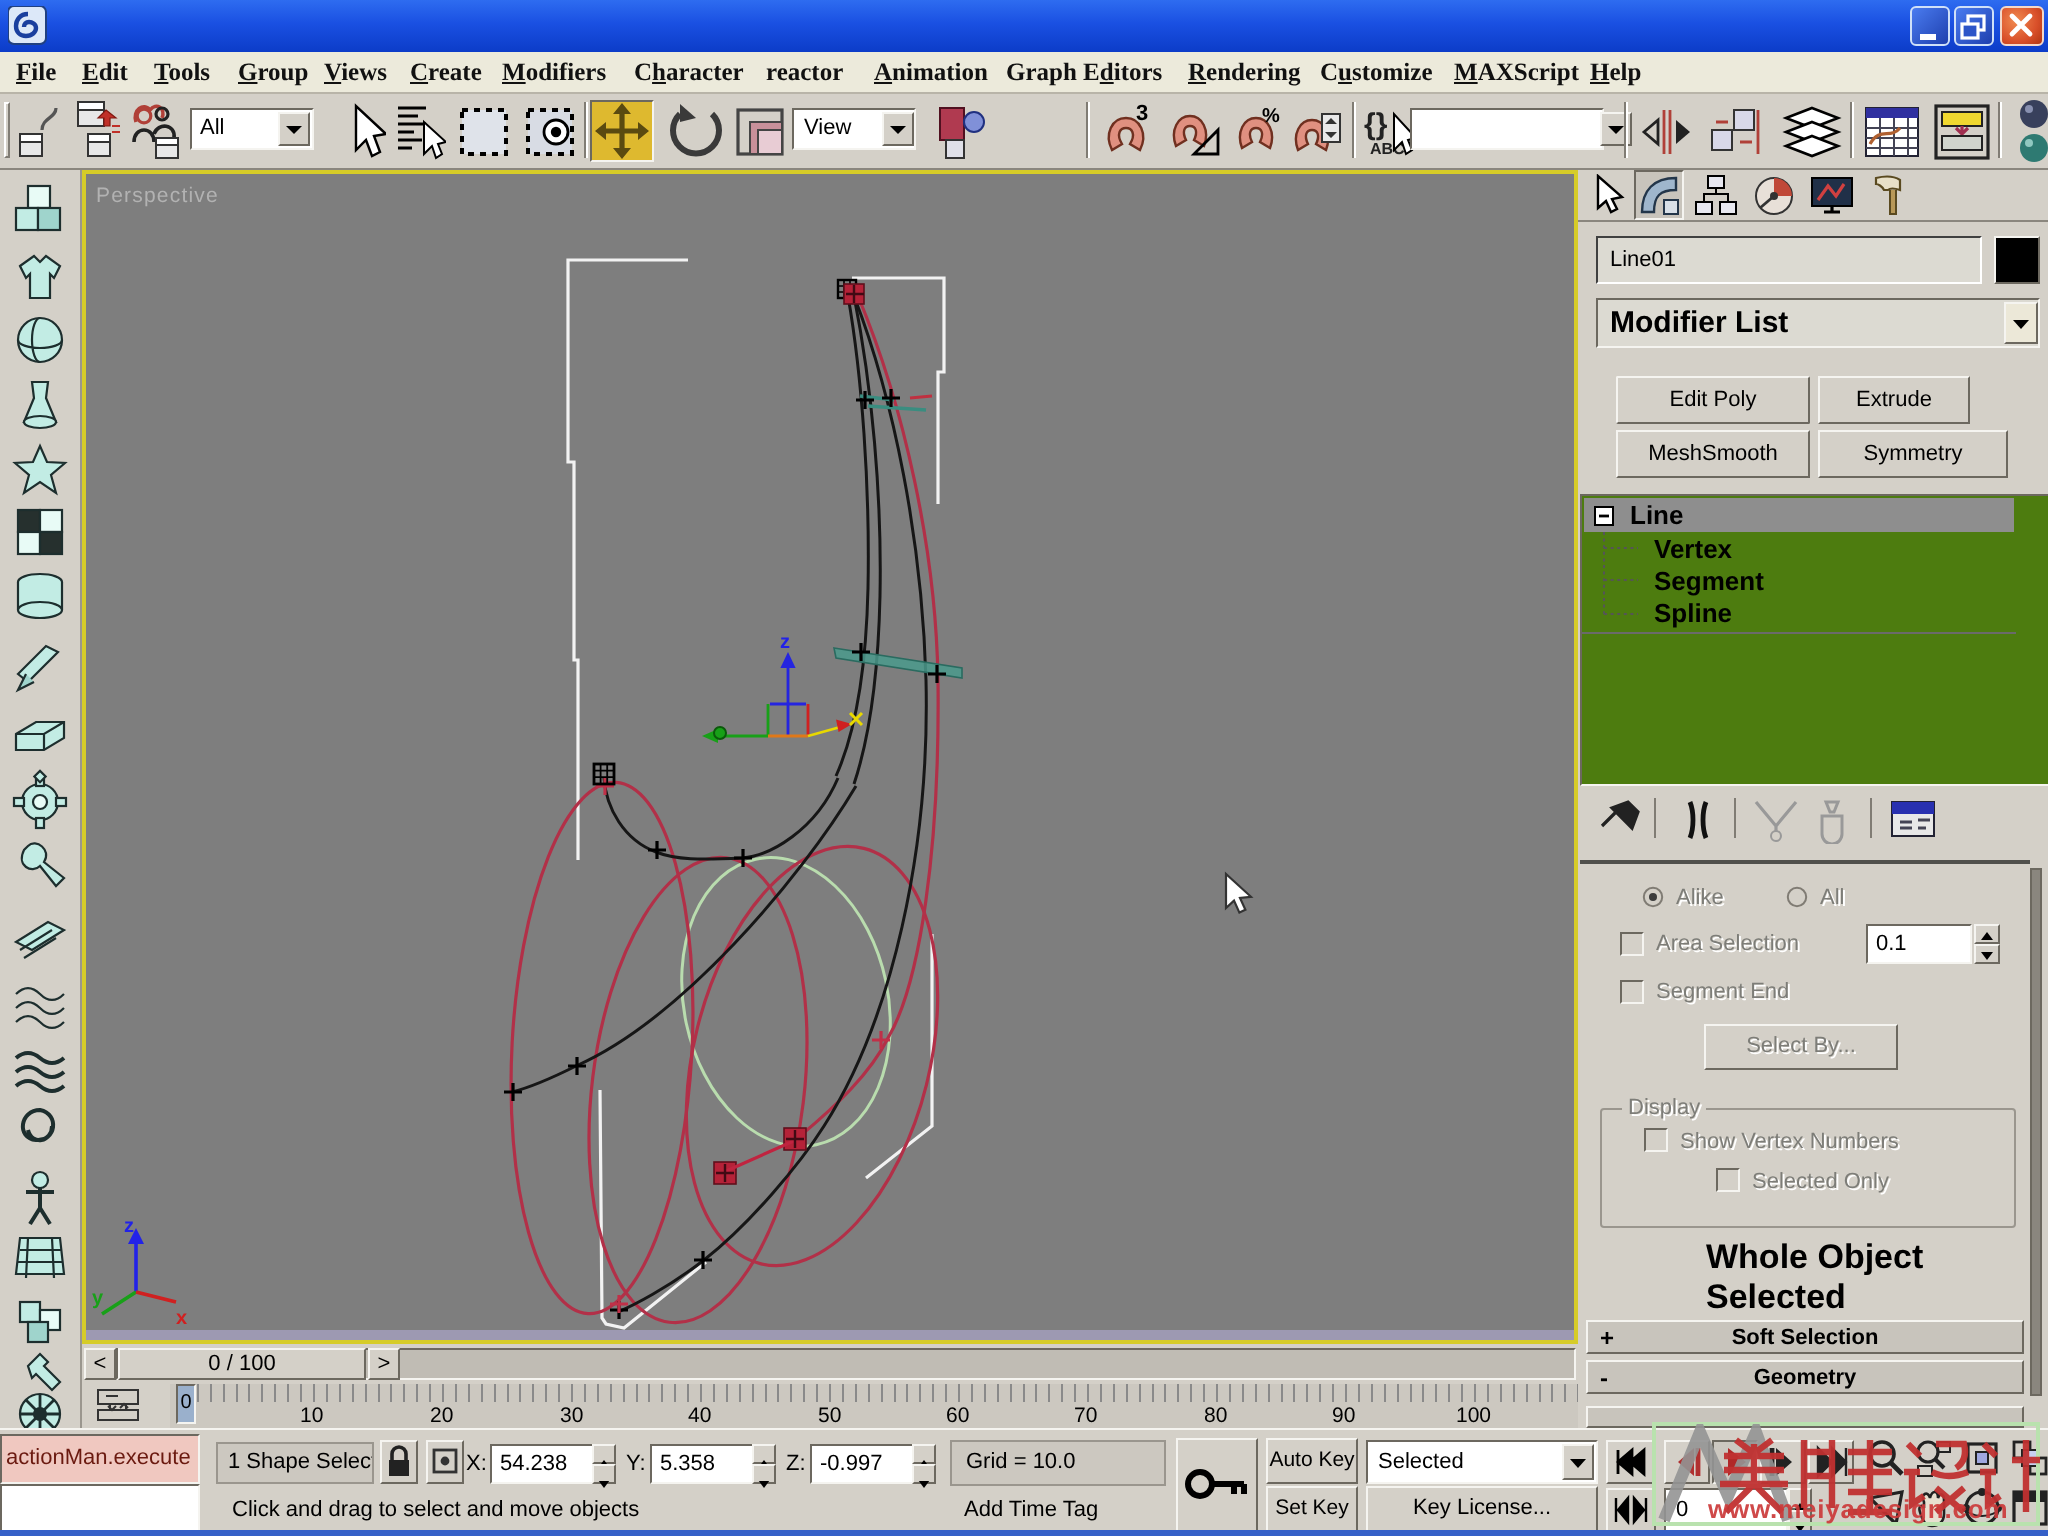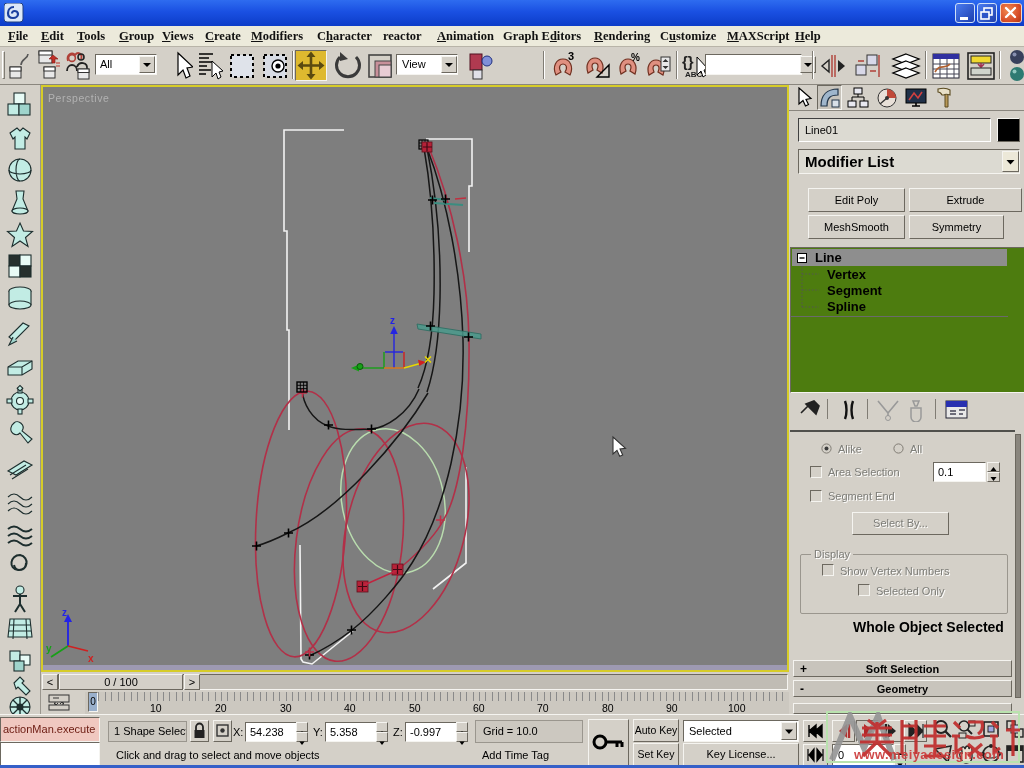--- a/index.html
+++ b/index.html
@@ -454,21 +454,21 @@
  <div class="abs" style="left:208px;top:33px;width:23px;height:24px;background:#000;border:1px solid #f5f4f0;border-right-color:#6c685f;border-bottom-color:#6c685f;"></div>
 
  <div class="abs sunken" style="left:9px;top:64px;width:222px;height:25px;background:#dcdad2;">
   <span style="position:absolute;left:6px;top:3px;font-size:15px;font-weight:bold;color:#000;">Modifier List</span>
   <div class="raised abs" style="left:203px;top:1px;width:17px;height:21px;background:#ece8d8;"><svg width="15" height="19" viewBox="0 0 15 19">
           <path d="M3.5 8 l4 4.5 l4 -4.5 z" fill="#000"></path>
         </svg></div>
  </div>
 
  <div class="raised abs btxt" style="left:19px;top:103px;width:97px;height:24px;text-align:center;line-height:22px;border-radius:1px;">Edit Poly</div>
- <div class="raised abs btxt" style="left:120px;top:103px;width:113px;height:24px;text-align:center;line-height:22px;">Extrude</div>
+ <div class="raised abs btxt" style="left:120px;top:103px;width:76px;height:24px;text-align:center;line-height:22px;">Extrude</div>
  <div class="raised abs btxt" style="left:19px;top:130px;width:97px;height:24px;text-align:center;line-height:22px;">MeshSmooth</div>
  <div class="raised abs btxt" style="left:120px;top:130px;width:95px;height:24px;text-align:center;line-height:22px;">Symmetry</div>
 
  <div class="abs sunken" style="left:1px;top:162px;width:237px;height:146px;background:#4d7c0f;">
   <div class="abs" style="left:1px;top:1px;width:215px;height:17px;background:#8e8e8e;"></div>
   <svg class="abs" style="left:6px;top:5px;" width="10" height="10" viewBox="0 0 10 10">
         <rect x="0.5" y="0.5" width="9" height="9" fill="#fff" stroke="#000"></rect>
         <path d="M2.5 5 h5" stroke="#000" stroke-width="1.4"></path>
       </svg>
   <span class="abs" style="left:24px;top:2px;font-size:13px;font-weight:bold;color:#000;">Line</span>
@@ -531,21 +531,21 @@
   </div>
   <div class="abs sunken" style="left:21px;top:56px;width:12px;height:12px;background:#d4d0c8;"></div>
   <span class="abs gtxt" style="left:39px;top:56px;">Segment End</span>
   <div class="raised abs gtxt" style="left:63px;top:78px;width:97px;height:23px;text-align:center;line-height:21px;">Select By...</div>
   <div class="abs" style="left:11px;top:120px;width:208px;height:60px;border:1px solid #9a968e;border-radius:2px;"></div>
   <span class="abs gtxt" style="left:22px;top:114px;background:#d4d0c8;padding:0 3px;">Display</span>
   <div class="abs sunken" style="left:33px;top:130px;width:12px;height:12px;background:#d4d0c8;"></div>
   <span class="abs gtxt" style="left:51px;top:131px;">Show Vertex Numbers</span>
   <div class="abs sunken" style="left:69px;top:150px;width:12px;height:12px;background:#d4d0c8;"></div>
   <span class="abs gtxt" style="left:87px;top:151px;">Selected Only</span>
-  <span class="abs" style="left:64px;top:185px;font-size:14px;font-weight:bold;color:#000;">Whole Object Selected</span>
+  <span class="abs" style="left:64px;top:185px;font-size:17px;font-weight:bold;color:#000;">Whole Object Selected</span>
   <div class="raised abs" style="left:4px;top:226px;width:219px;height:17px;background:#c8c4bc;">
    <span style="position:absolute;left:6px;top:1px;font-weight:bold;font-size:12px;">+</span>
    <span style="position:absolute;left:0;top:2px;width:100%;text-align:center;font-weight:bold;font-size:11px;">Soft Selection</span>
   </div>
   <div class="raised abs" style="left:4px;top:246px;width:219px;height:17px;background:#c8c4bc;">
    <span style="position:absolute;left:6px;top:1px;font-weight:bold;font-size:12px;">-</span>
    <span style="position:absolute;left:0;top:2px;width:100%;text-align:center;font-weight:bold;font-size:11px;">Geometry</span>
   </div>
   <div class="raised abs" style="left:4px;top:269px;width:219px;height:11px;background:#c8c4bc;overflow:hidden;"></div>
  </div>

